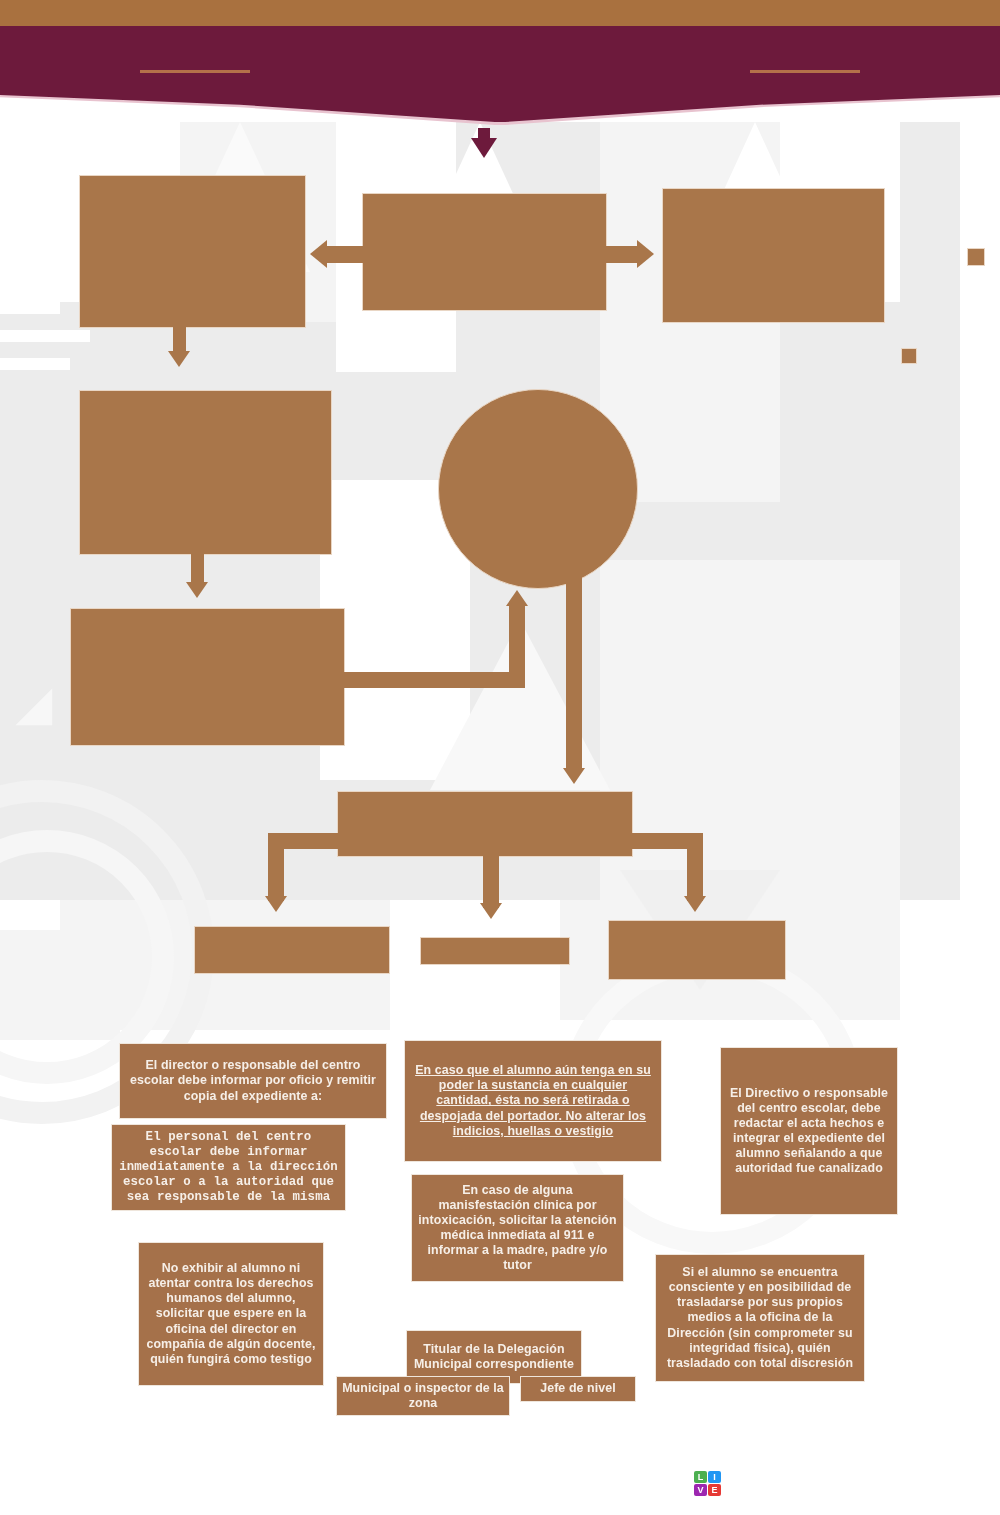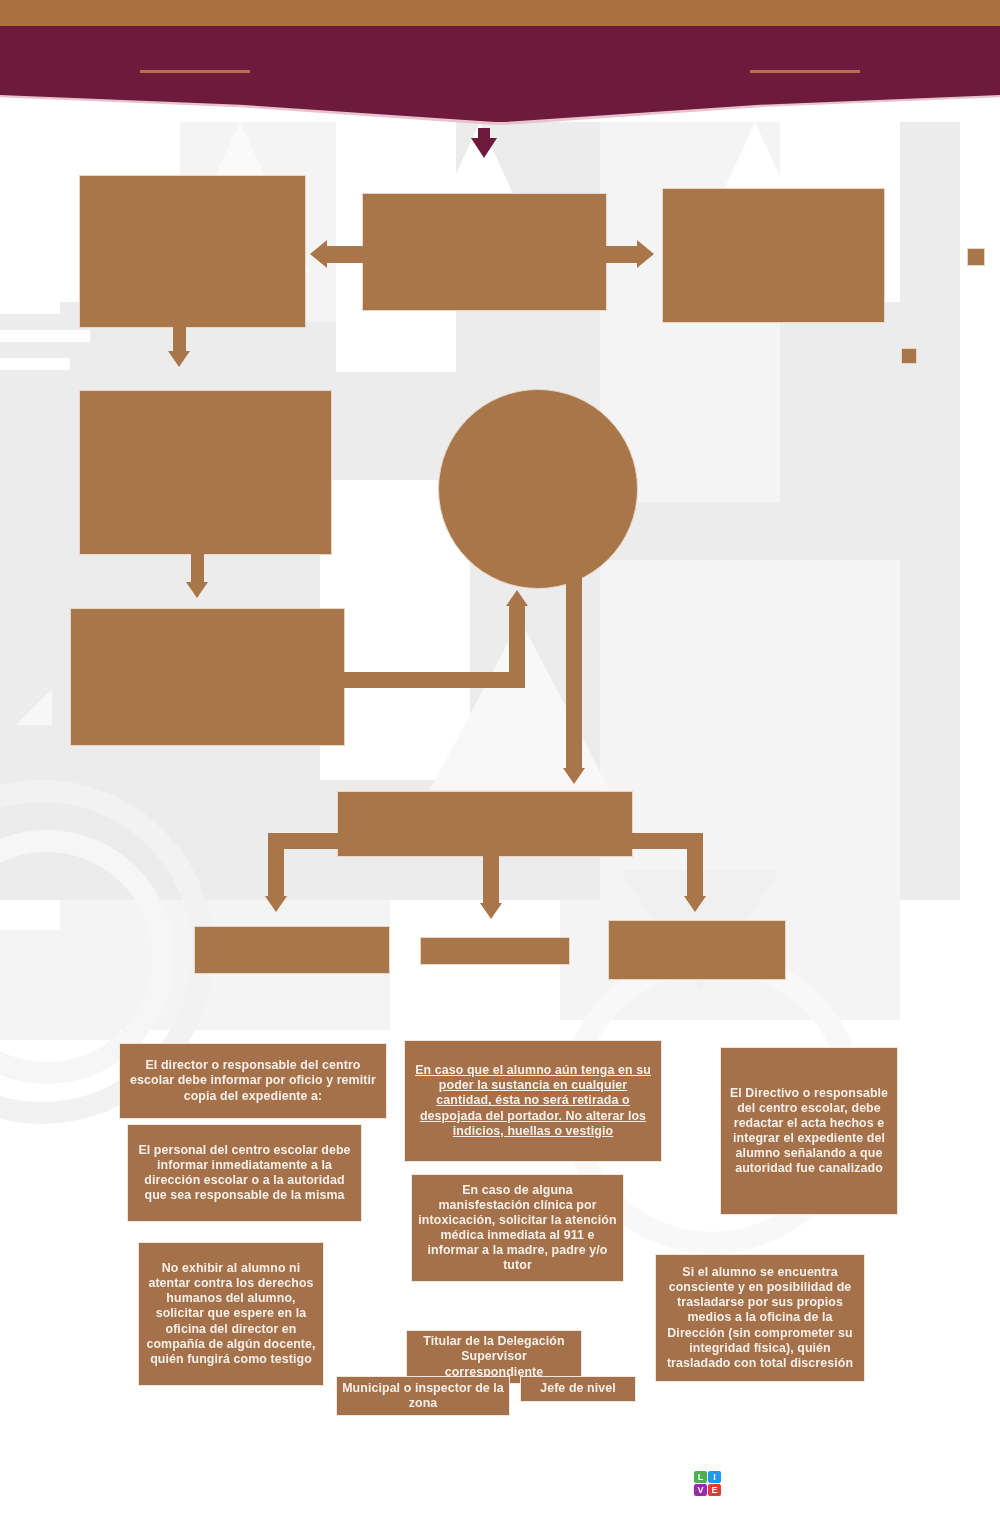--- a/index.html
+++ b/index.html
@@ -176,29 +176,29 @@
 
   <div class="minisq" style="left:967px;top:248px;width:18px;height:18px;"></div>
   <div class="minisq" style="left:901px;top:348px;width:16px;height:16px;"></div>
 
   <div class="chip" style="left:119px;top:1043px;width:268px;height:76px;">El director o responsable del centro escolar debe informar por oficio y remitir copia del expediente a:</div>
 
   <div class="chip" style="left:404px;top:1040px;width:258px;height:122px;text-decoration:underline;">En caso que el alumno aún tenga en su poder la sustancia en cualquier cantidad, ésta no será retirada o despojada del portador. No alterar los indicios, huellas o vestigio</div>
 
   <div class="chip" style="left:688px;top:1047px;width:178px;height:168px;margin-left:32px;">El Directivo o responsable del centro escolar, debe redactar el acta hechos e integrar el expediente del alumno señalando a que autoridad fue canalizado</div>
 
-  <div class="chip" style="left:127px;top:1124px;width:235px;height:98px;">El personal del centro escolar debe informar inmediatamente a la dirección escolar o a la autoridad que sea responsable de la misma</div>
+  <div class="chip" style="left:111px;top:1124px;width:235px;height:87px;font-family:Liberation Mono, monospace;">El personal del centro escolar debe informar inmediatamente a la dirección escolar o a la autoridad que sea responsable de la misma</div>
 
   <div class="chip" style="left:411px;top:1174px;width:213px;height:108px;">En caso de alguna manisfestación clínica por intoxicación, solicitar la atención médica inmediata al 911 e informar a la madre, padre y/o tutor</div>
 
   <div class="chip" style="left:138px;top:1242px;width:186px;height:144px;">No exhibir al alumno ni atentar contra los derechos humanos del alumno, solicitar que espere en la oficina del director en compañía de algún docente, quién fungirá como testigo</div>
 
   <div class="chip" style="left:655px;top:1254px;width:210px;height:128px;">Si el alumno se encuentra consciente y en posibilidad de trasladarse por sus propios medios a la oficina de la Dirección (sin comprometer su integridad física), quién trasladado con total discresión</div>
 
-  <div class="chip" style="left:406px;top:1330px;width:176px;height:54px;">Titular de la Delegación Supervisor correspondiente</div>
+  <div class="chip" style="left:406px;top:1330px;width:176px;height:54px;">Titular de la Delegación Municipal correspondiente</div>
 
   <div class="chip" style="left:336px;top:1376px;width:174px;height:40px;">Municipal o inspector de la zona</div>
 
   <div class="chip" style="left:520px;top:1376px;width:116px;height:26px;">Jefe de nivel</div>
 
   <div class="lw">
     <div class="lw-grid">
       <div class="lw-cell" style="background:#4caf50;">L</div>
       <div class="lw-cell" style="background:#2196f3;">I</div>
       <div class="lw-cell" style="background:#9c27b0;">V</div>

